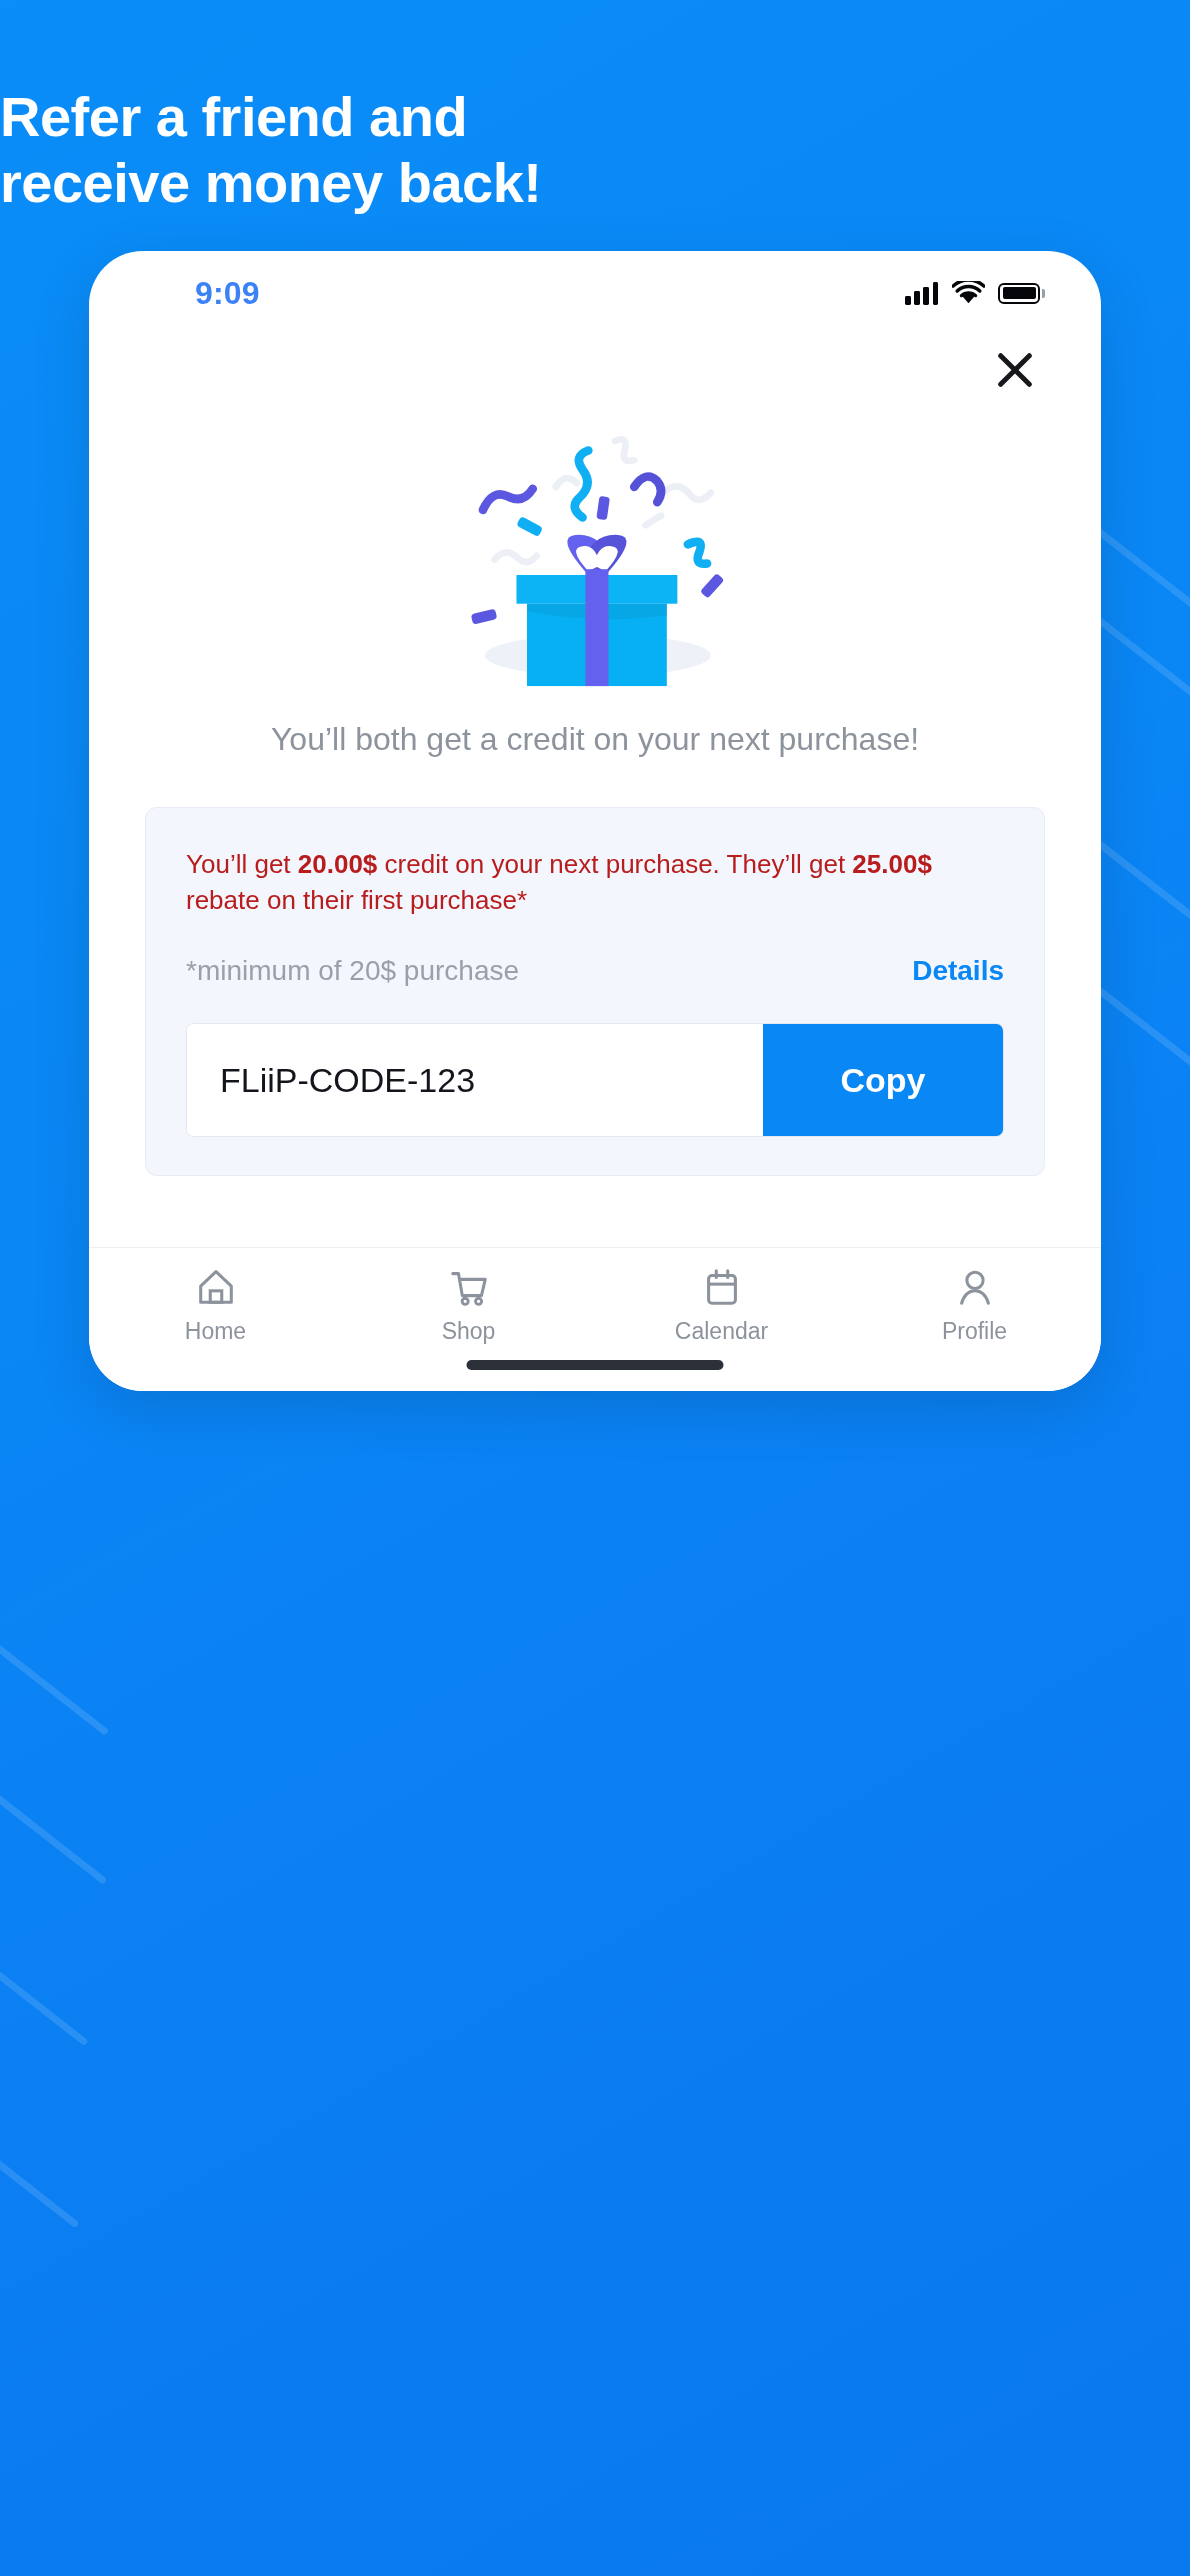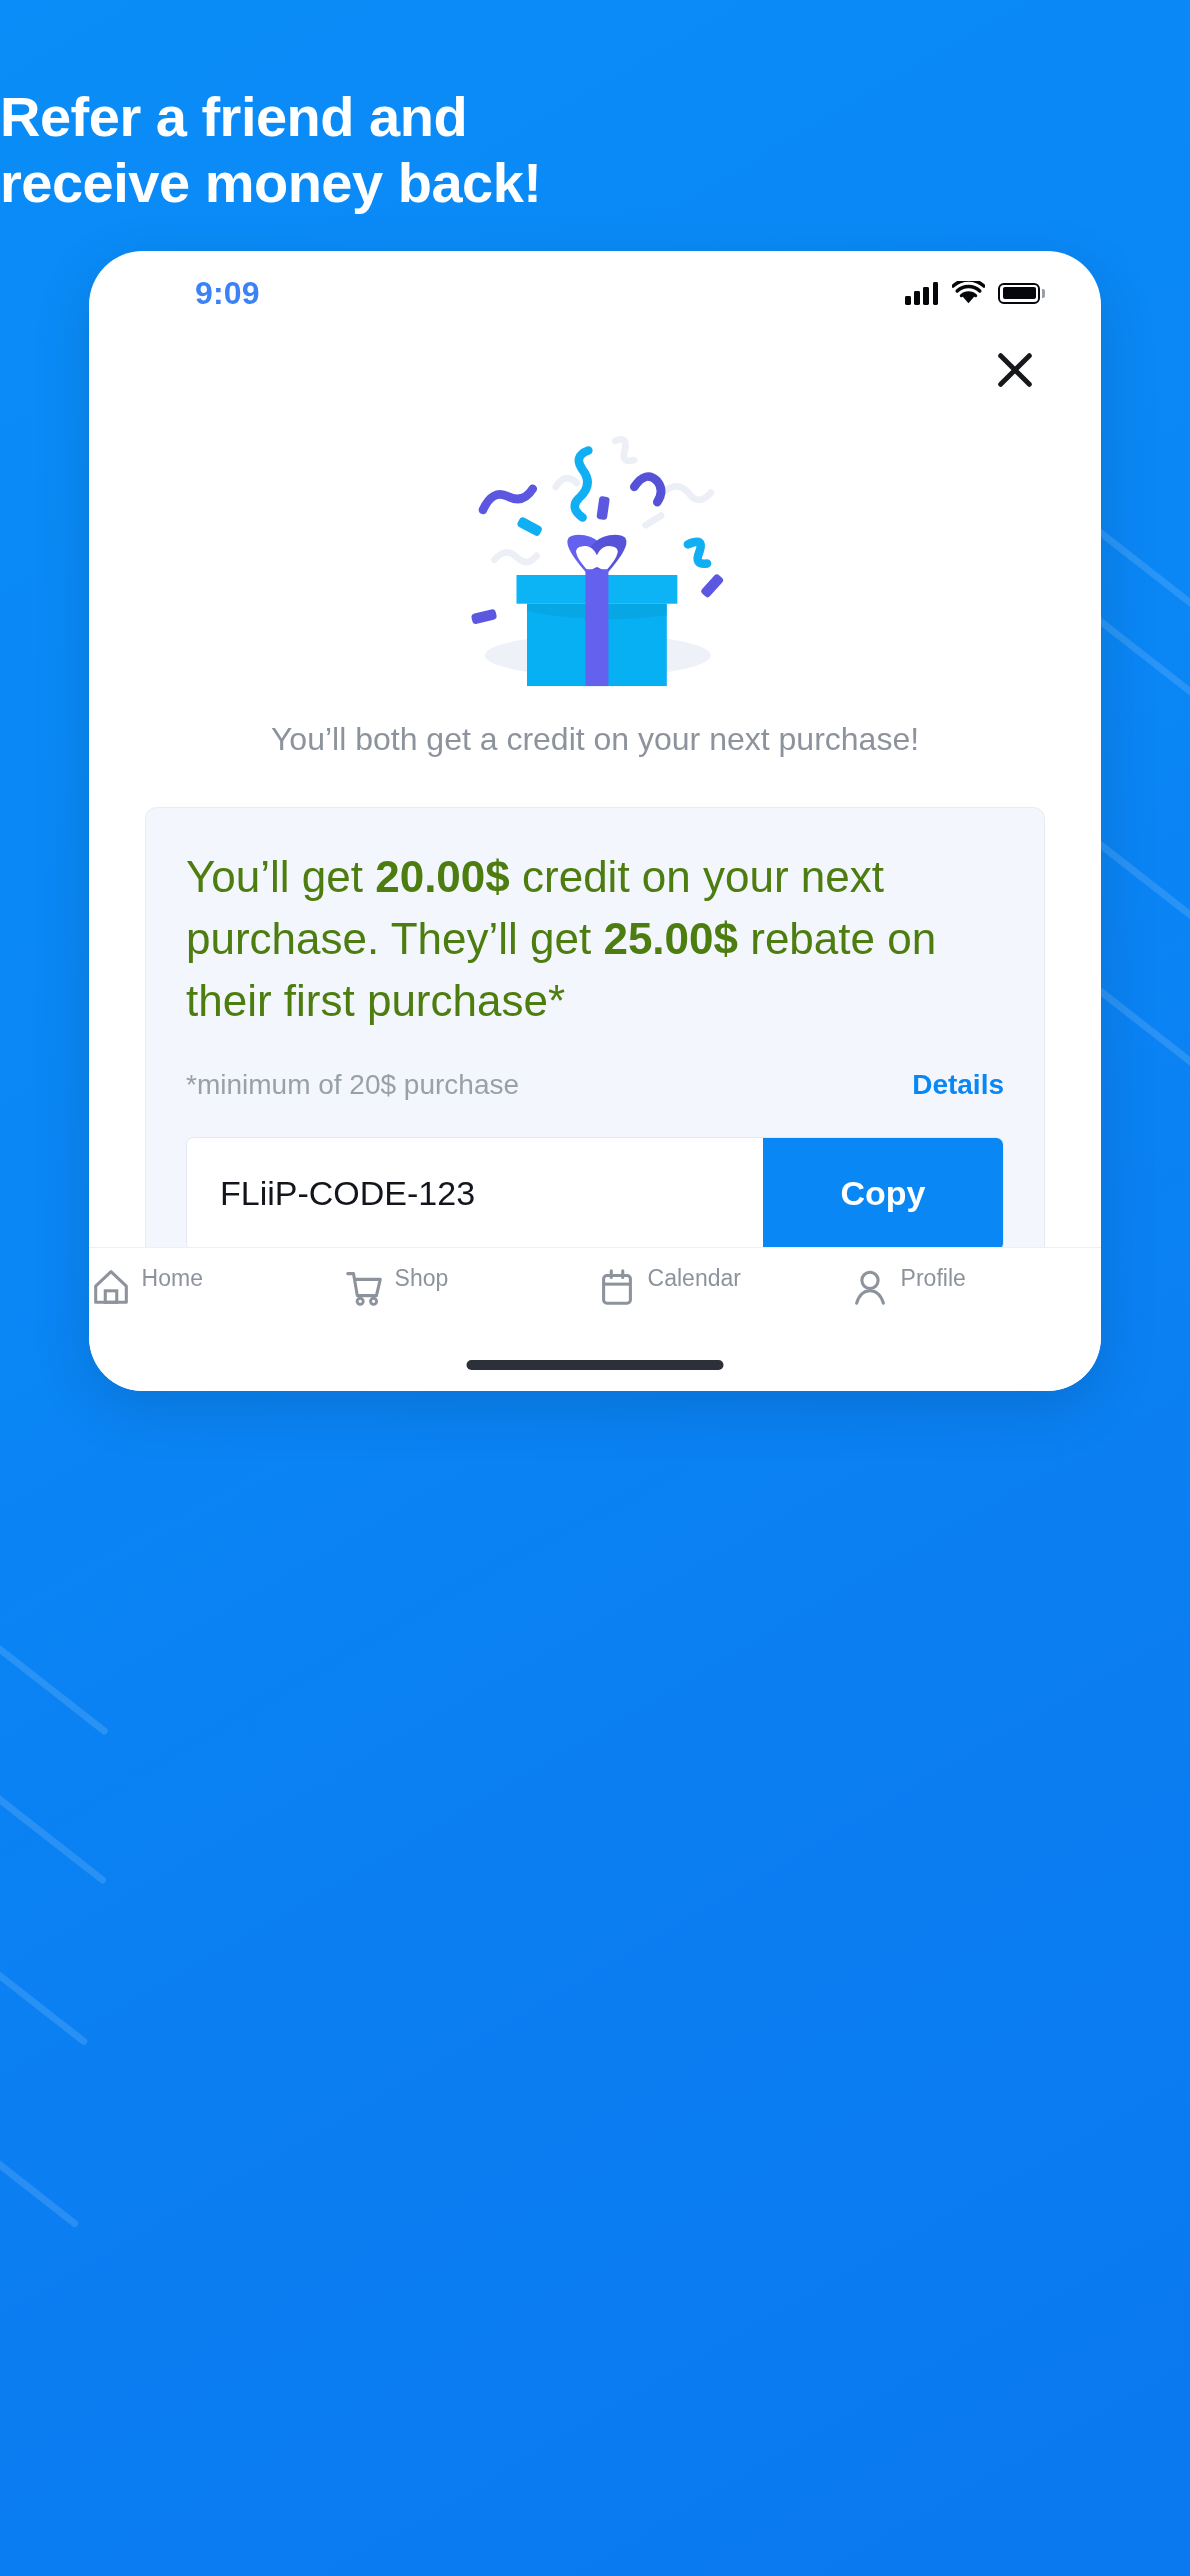--- a/index.html
+++ b/index.html
@@ -87,21 +87,21 @@
   #sheet-sub { text-align:center; font-size:32px; color:#8d939c; line-height:1.32; margin-top:22px; padding:0 19px; }
 
   
   #offer {
     margin-top:46px;
     background:#f3f6fc;
     border:1px solid #e6ebf4;
     border-radius:11.5px;
     padding:38px 40px 38px 40px;
   }
-  #offer-text { font-size:44px; line-height:1.42; color:#4d7c0f; }
+  #offer-text { font-size:26px; line-height:1.42; color:#b91c1c; }
   #offer-text b { font-weight:bold; }
   #offer-fine {
     display:flex; align-items:baseline; justify-content:space-between;
     margin-top:36px;
   }
   #fine-note { font-size:28px; color:#9aa0aa; }
   #details-link { font-size:28px; font-weight:bold; color:#0887f5; cursor:pointer; }
 
   #code-row {
     margin-top:36px;
@@ -134,21 +134,21 @@
   }
 
   
   #tabbar {
     flex:0 0 144px;
     border-top:1px solid #edeff3;
     display:flex; align-items:flex-start;
     padding-top:17px;
     background:#ffffff;
   }
-  .tab { flex:1 1 0; display:flex; flex-direction:row; gap:8.6px; cursor:pointer; }
+  .tab { flex:1 1 0; display:flex; flex-direction:column; align-items:center; gap:8.6px; cursor:pointer; }
   .tab .tl { font-size:23px; color:#8d939c; }
 
   #home-ind {
     position:absolute;
     bottom:21px; left:50%; transform:translateX(-50%);
     width:257px; height:10.5px; border-radius:5.8px; background:#2c3038;
   }
 </style>
 </head>
 <body>

